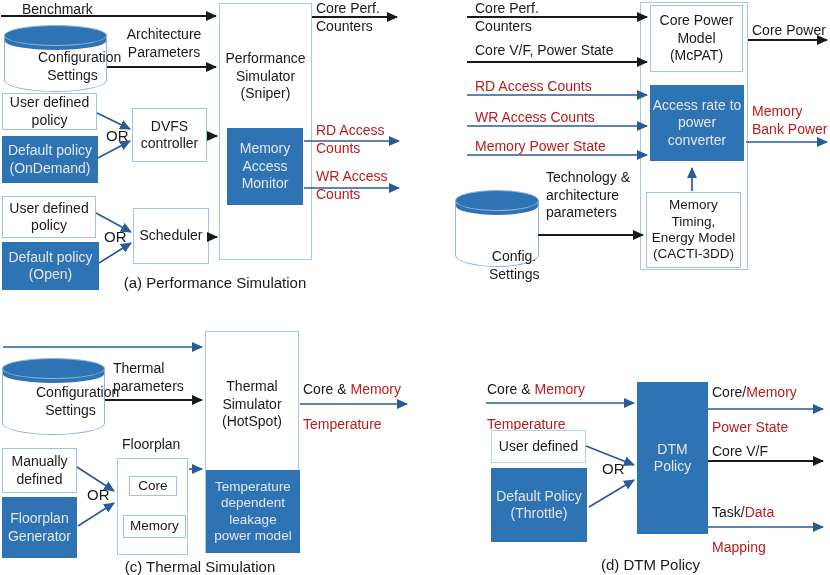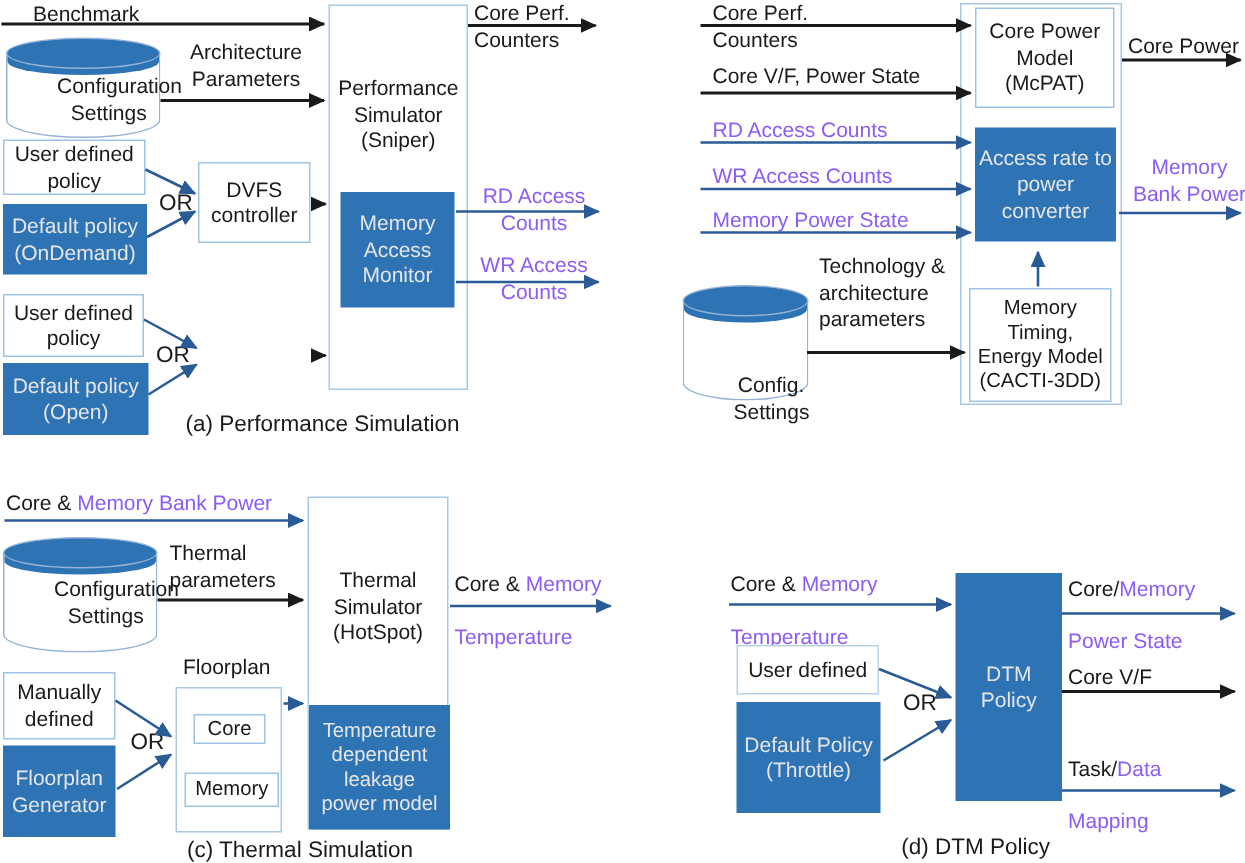--- a/index.html
+++ b/index.html
@@ -4,21 +4,21 @@
 <style>
   html,body { margin:0; padding:0; background:#fff; }
   .stage {
     position:relative; width:830px; height:575px; background:#fff;
     font-family:"Liberation Sans", sans-serif; color:#1a1a1a;
     font-size:14px; line-height:1.25; overflow:hidden;
   }
   .lbl { position:absolute; white-space:nowrap; }
   .pre { white-space:pre-line; }
   .center { text-align:center; }
-  .blu { color:#8b5cf6;text-align:center; }
+  .blu { color:#b91c1c; }
   .blk { color:#1a1a1a; }
   .wbox {
     position:absolute; background:#fff; border:1.5px solid #9dc3e6;
     box-sizing:border-box; display:flex; align-items:center; justify-content:center;
     text-align:center; white-space:pre-line;
   }
   .bbox {
     position:absolute; background:#2e74b5; color:#e5e5e5;
     box-sizing:border-box; display:flex; align-items:center; justify-content:center;
     text-align:center; white-space:pre-line;
@@ -74,20 +74,21 @@
 (OnDemand)</div>
   <div class="or" style="left:106px;top:127px;">OR</div>
   <div class="wbox" style="left:132px;top:108px;width:75px;height:54px;">DVFS
 controller</div>
 
   <div class="wbox" style="left:2px;top:196px;width:94px;height:42px;">User defined
 policy</div>
   <div class="bbox" style="left:2px;top:242px;width:97px;height:48px;">Default policy
 (Open)</div>
   <div class="or" style="left:104px;top:228px;">OR</div>
+  <div class="wbox" style="left:133px;top:208px;width:76px;height:56px;">Scheduler</div>
 
   <div class="obox" style="left:219px;top:3px;width:93px;height:257px;">
     <div class="inner-label" style="top:46px;">Performance
 Simulator
 (Sniper)</div>
   </div>
   <div class="bbox" style="left:227px;top:128px;width:76px;height:77px;">Memory
 Access
 Monitor</div>
 
@@ -129,23 +130,20 @@
 
   <div class="lbl pre" style="left:546px;top:169px;width:96px;">Technology &amp;
 architecture
 parameters</div>
 
   <div class="lbl" style="left:752px;top:22px;">Core Power</div>
   <div class="lbl pre blu" style="left:752px;top:103px;width:82px;">Memory
 Bank Power</div>
 
 
-  <div class="lbl" style="left:4px;top:327px;">
-    <span class="blk">Core &amp; </span><span class="blu">Memory Bank Power</span>
-  </div>
 
   <div class="cyl" style="left:2px;top:358px;width:103px;height:77px;">
     <div class="body"></div>
     <div class="band"></div>
     <div class="lid"></div>
     <div class="clabel" style="top:26px;">Configuration
 Settings</div>
   </div>
 
   <div class="lbl pre" style="left:113px;top:360px;width:90px;">Thermal

